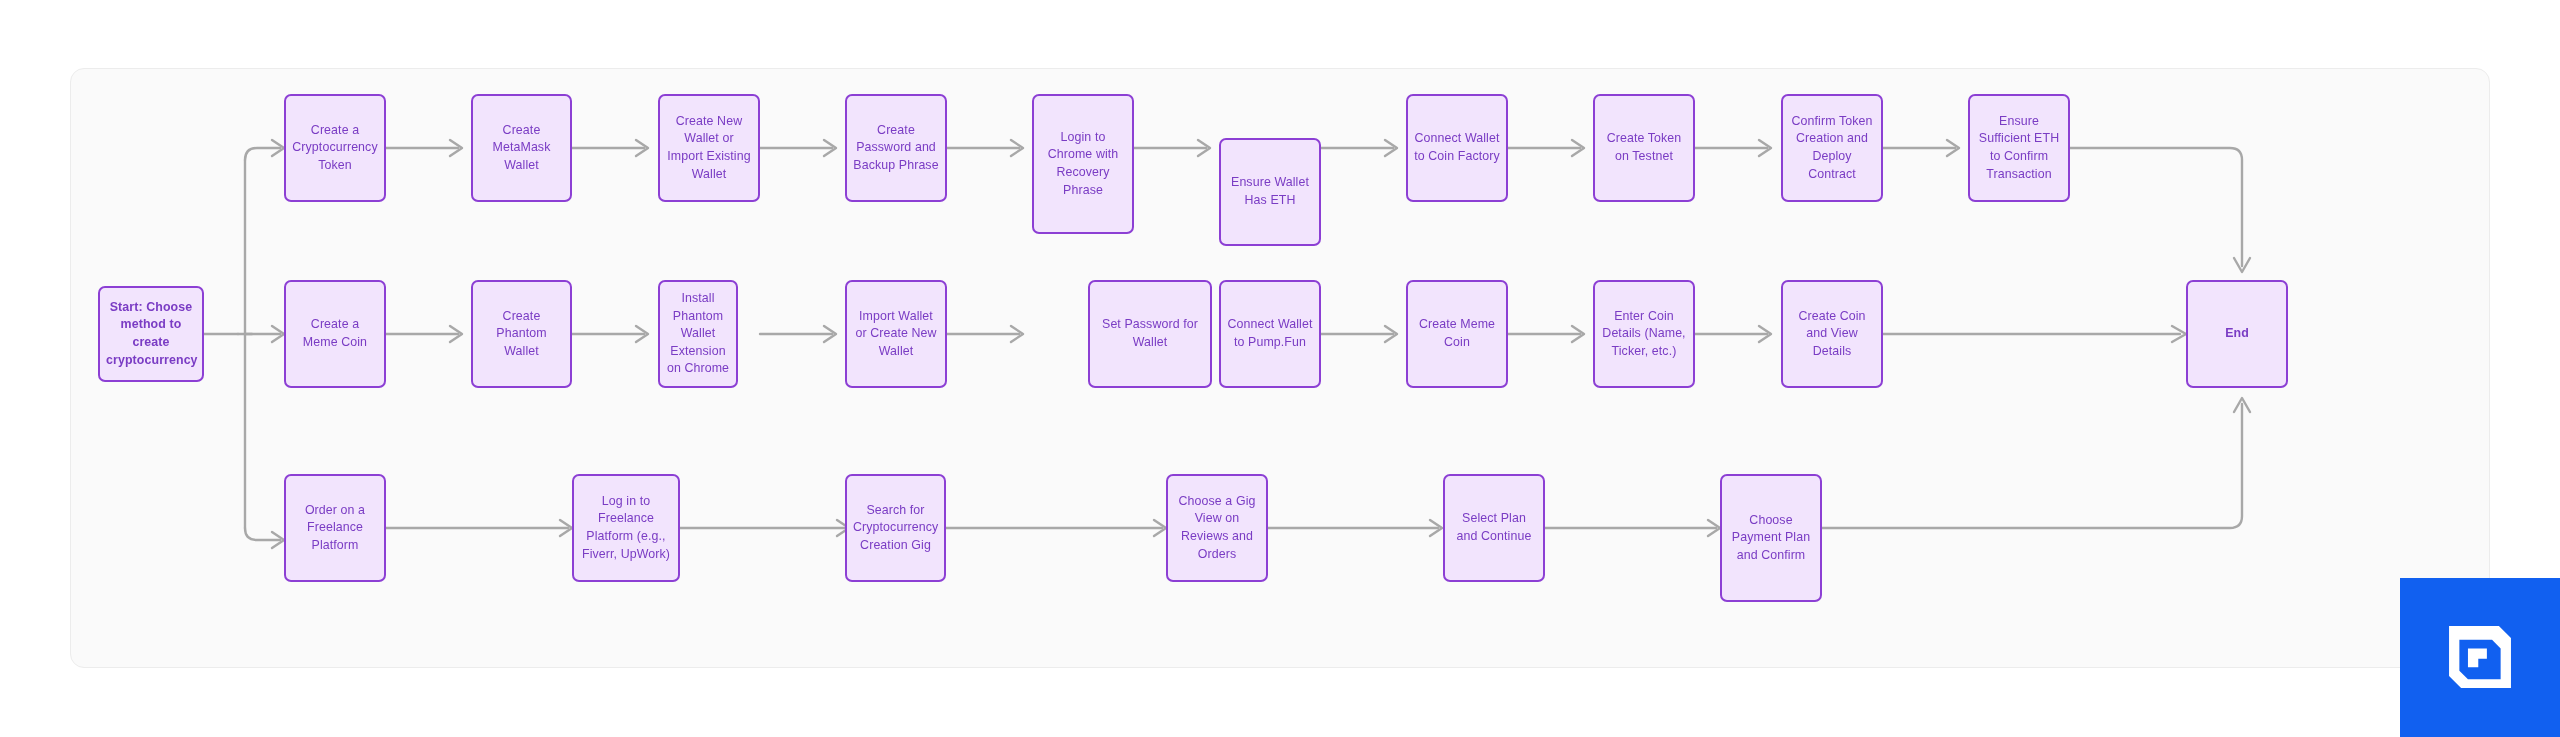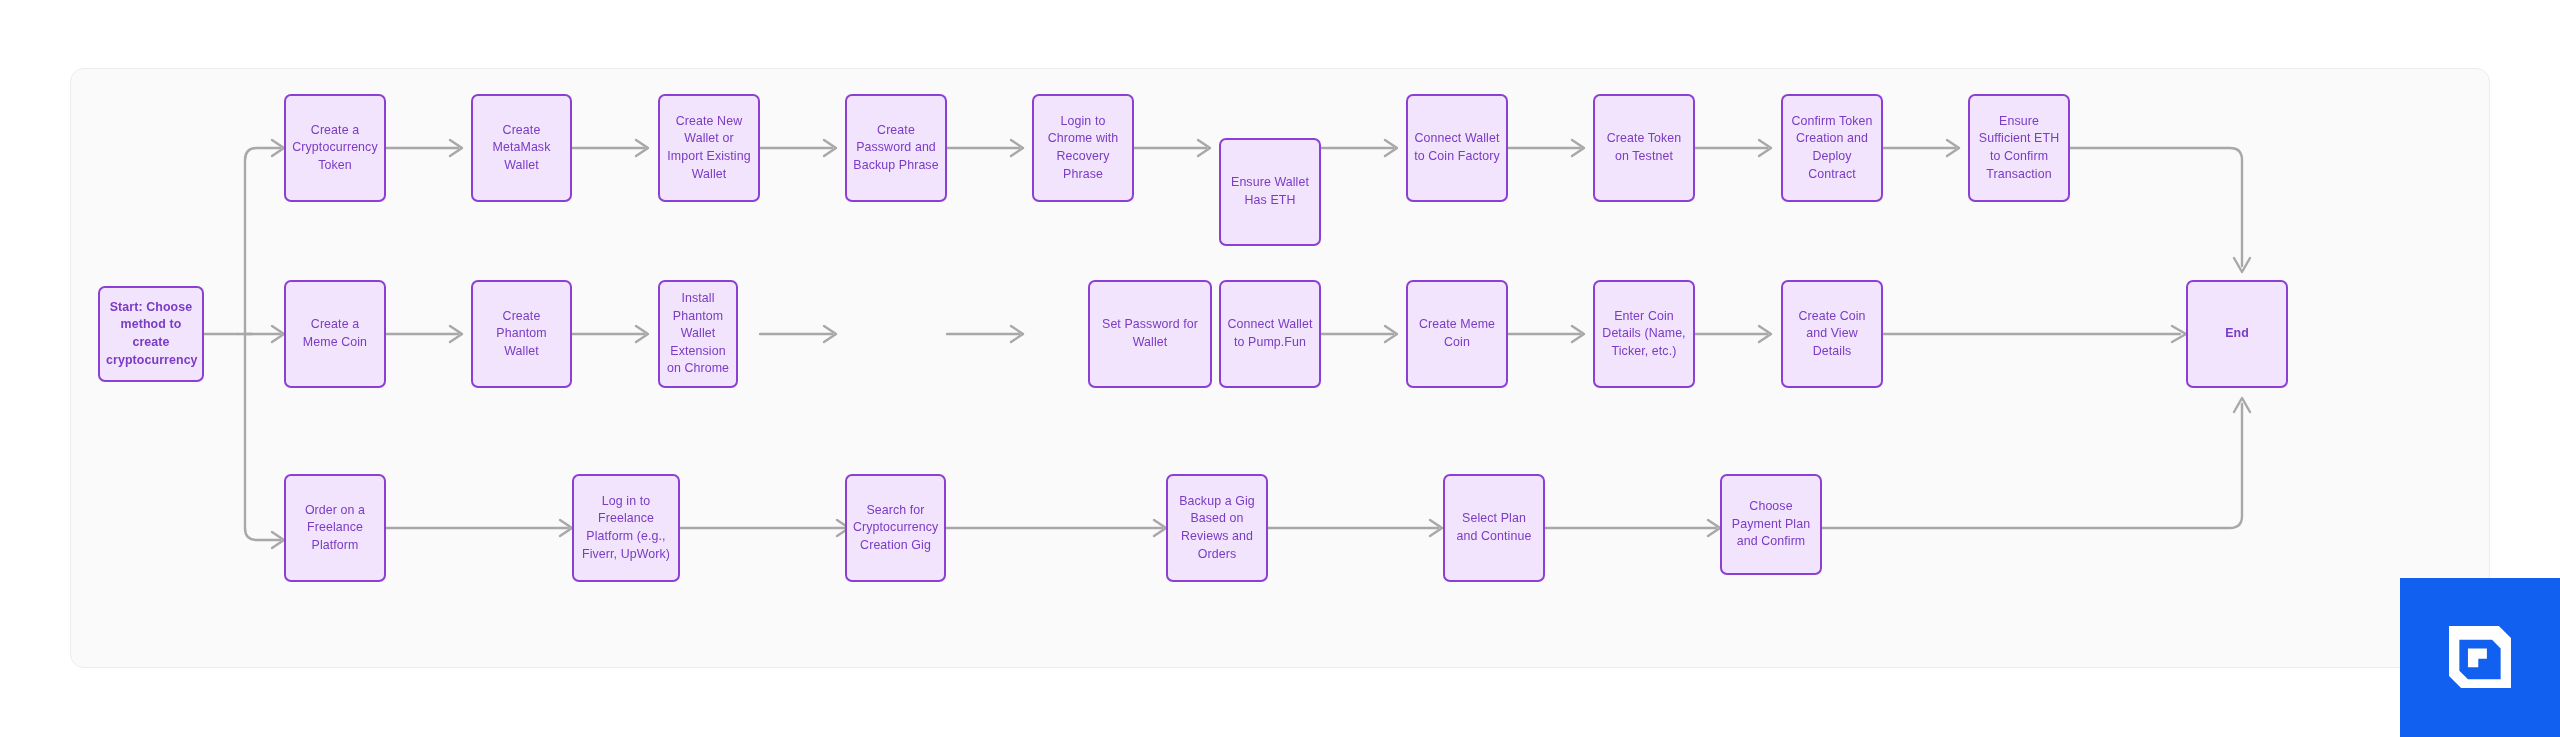--- a/index.html
+++ b/index.html
@@ -178,21 +178,21 @@
   </div>
   <div class="node" style="left:471px; top:94px; width:101px; height:108px;">
     <span class="lbl">Create MetaMask Wallet</span>
   </div>
   <div class="node" style="left:658px; top:94px; width:102px; height:108px;">
     <span class="lbl">Create New Wallet or Import Existing Wallet</span>
   </div>
   <div class="node" style="left:845px; top:94px; width:102px; height:108px;">
     <span class="lbl">Create Password and Backup Phrase</span>
   </div>
-  <div class="node" style="left:1032px; top:94px; width:102px; height:108px;">
+  <div class="node" style="left:1032px; top:94px; width:102px; height:140px;">
     <span class="lbl">Login to Chrome with Recovery Phrase</span>
   </div>
   <div class="node" style="left:1219px; top:94px; width:102px; height:108px;margin-top:44px;">
     <span class="lbl">Ensure Wallet Has ETH</span>
   </div>
   <div class="node" style="left:1406px; top:94px; width:102px; height:108px;">
     <span class="lbl">Connect Wallet to Coin Factory</span>
   </div>
   <div class="node" style="left:1593px; top:94px; width:102px; height:108px;">
     <span class="lbl">Create Token on Testnet</span>
@@ -206,20 +206,23 @@
 
   <div class="node" style="left:284px; top:280px; width:102px; height:108px;">
     <span class="lbl">Create a Meme Coin</span>
   </div>
   <div class="node" style="left:471px; top:280px; width:101px; height:108px;">
     <span class="lbl">Create Phantom Wallet</span>
   </div>
   <div class="node" style="left:658px; top:280px; width:80px; height:108px;">
     <span class="lbl">Install Phantom Wallet Extension on Chrome</span>
   </div>
+  <div class="node" style="left:845px; top:280px; width:102px; height:108px;">
+    <span class="lbl">Import Wallet or Create New Wallet</span>
+  </div>
   <div class="node" style="left:1088px; top:280px; width:124px; height:108px;text-align:center;">
     <span class="lbl">Set Password for Wallet</span>
   </div>
   <div class="node" style="left:1219px; top:280px; width:102px; height:108px;">
     <span class="lbl">Connect Wallet to Pump.Fun</span>
   </div>
   <div class="node" style="left:1406px; top:280px; width:102px; height:108px;">
     <span class="lbl">Create Meme Coin</span>
   </div>
   <div class="node" style="left:1593px; top:280px; width:102px; height:108px;">
@@ -232,26 +235,26 @@
   <div class="node" style="left:284px; top:474px; width:102px; height:108px;">
     <span class="lbl">Order on a Freelance Platform</span>
   </div>
   <div class="node" style="left:572px; top:474px; width:108px; height:108px;">
     <span class="lbl">Log in to Freelance Platform (e.g., Fiverr, UpWork)</span>
   </div>
   <div class="node" style="left:845px; top:474px; width:101px; height:108px;">
     <span class="lbl">Search for Cryptocurrency Creation Gig</span>
   </div>
   <div class="node" style="left:1166px; top:474px; width:102px; height:108px;">
-    <span class="lbl">Backup a Gig Based on Reviews and Orders</span>
+    <span class="lbl">Choose a Gig View on Reviews and Orders</span>
   </div>
   <div class="node" style="left:1443px; top:474px; width:102px; height:108px;">
     <span class="lbl">Select Plan and Continue</span>
   </div>
-  <div class="node" style="left:1720px; top:474px; width:102px; height:101px;">
+  <div class="node" style="left:1720px; top:474px; width:102px; height:128px;">
     <span class="lbl">Choose Payment Plan and Confirm</span>
   </div>
 
   <div class="node terminal" style="left:2186px; top:280px; width:102px; height:108px;">
     <span class="lbl">End</span>
   </div>
 
   <div id="logo">
     <svg width="86" height="86" viewBox="0 0 100 100">
       <path fill="#ffffff" d="M14 14 L72 14 L86 28 L86 86 L28 86 L14 72 Z

